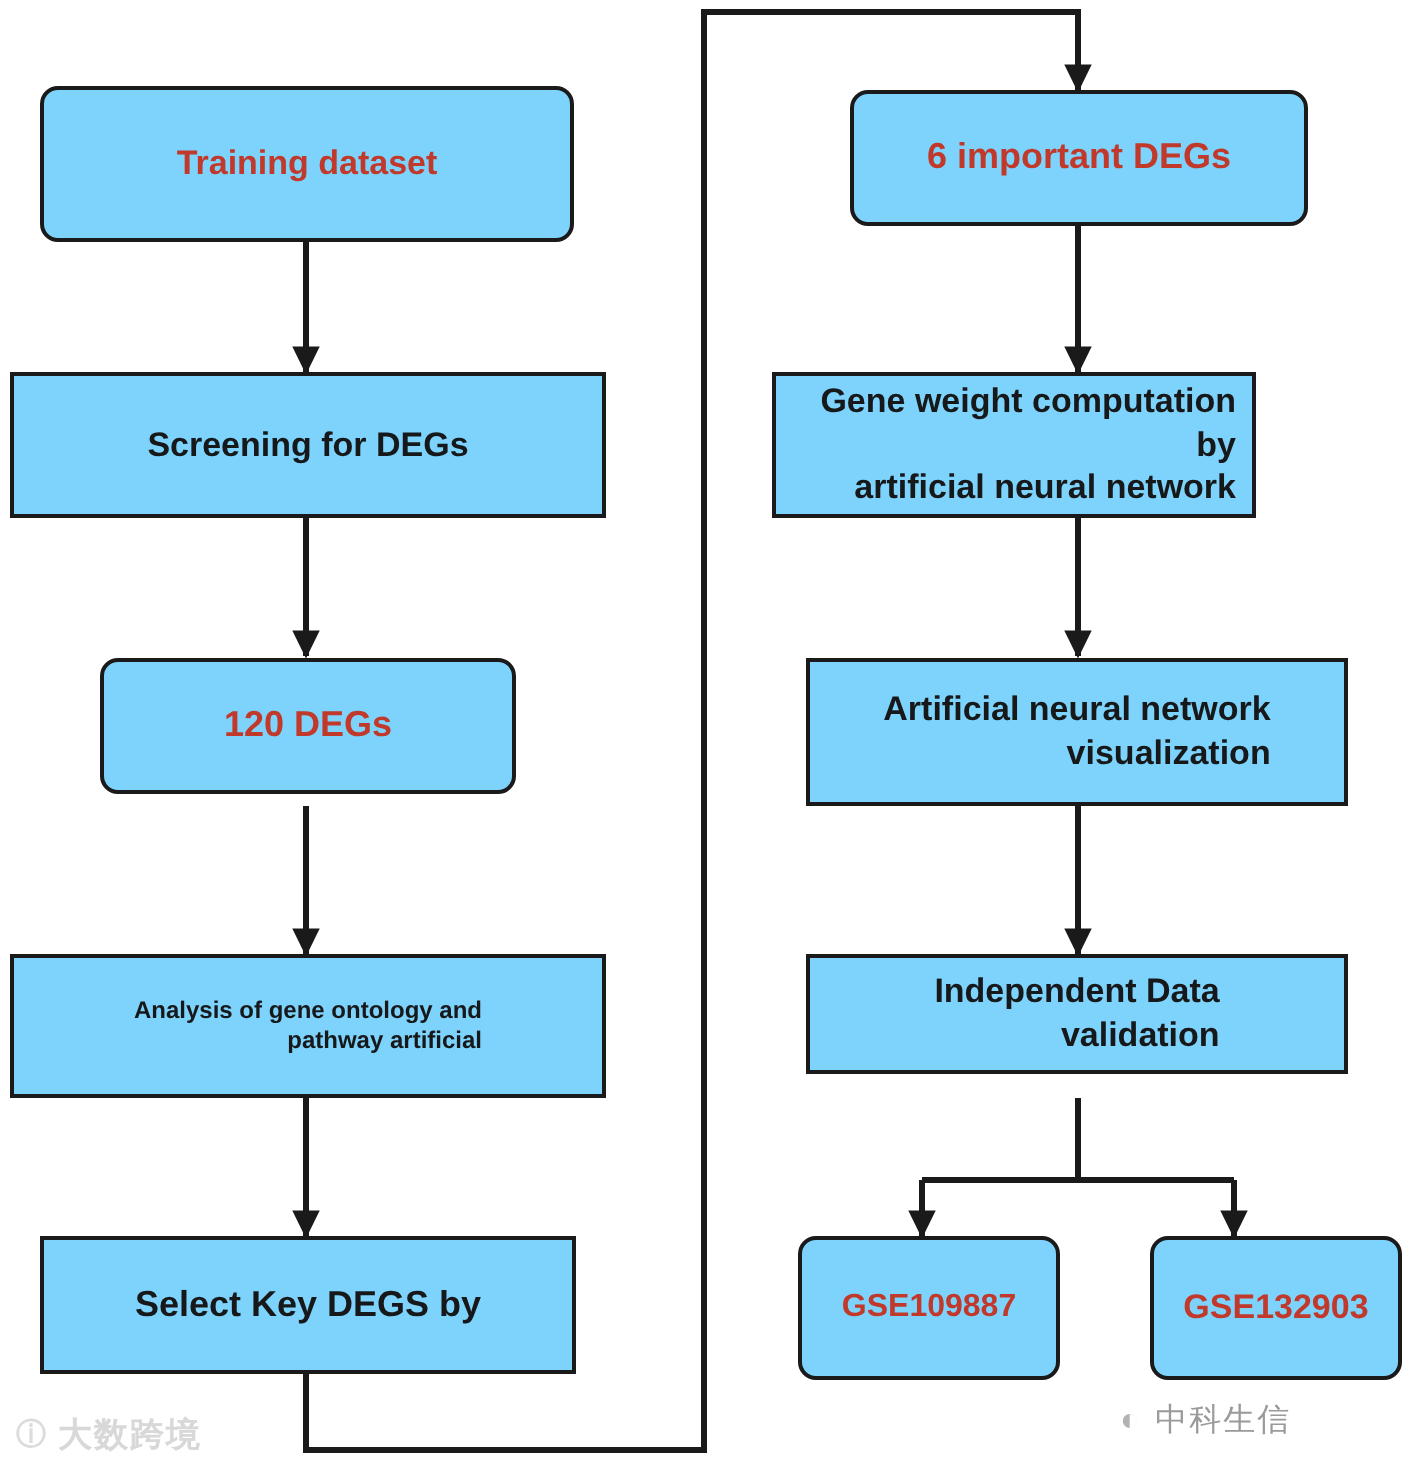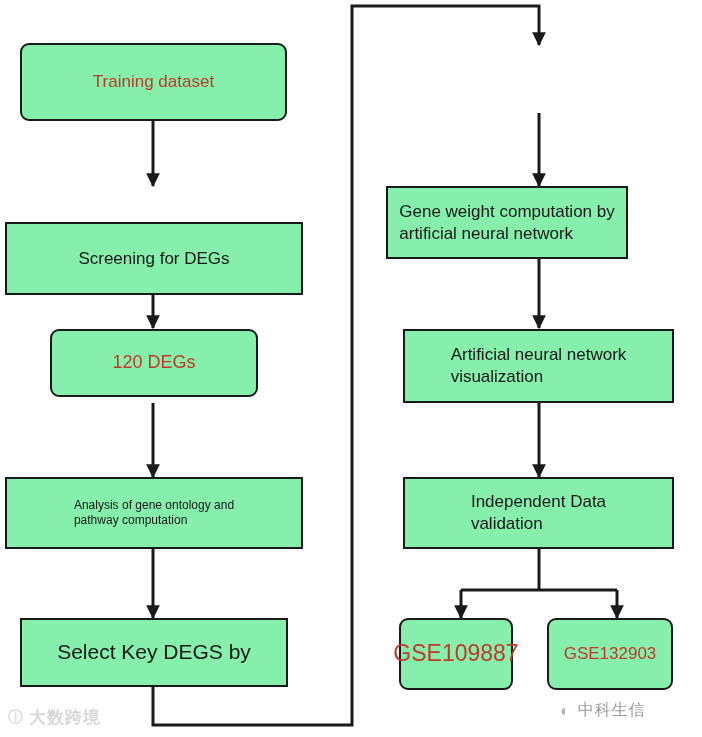--- a/index.html
+++ b/index.html
@@ -17,26 +17,26 @@
     height: 737px;
     background: #ffffff;
     overflow: hidden;
   }
 
   
   .node {
     position: absolute;
     box-sizing: border-box;
     border: 2.5px solid #1a1a1a;
-    background: #86efac;
+    background: #7dd3fc;
     display: flex;
     align-items: center;
     justify-content: center;
-    text-align: left;
-    font-weight: normal;
+    text-align: right;
+    font-weight: bold;
     line-height: 1.28;
     color: #16181a;
     z-index: 3;
   }
   .node.rounded { border-radius: 9px; }
   .node.red { color: #c0392b; }
   .node .txt { display: block; padding: 0 8px; }
 
   
   #wires {
@@ -111,68 +111,71 @@
       <line x1="617" y1="590" x2="617" y2="618" marker-end="url(#arrow)"></line>
     </g>
   </svg>
 
   <div class="node rounded red" style="left:20px; top:43px; width:267px; height:78px; font-size:17px;">
     <span class="txt">
       <span>Training dataset</span><br>
     </span>
   </div>
 
-  <div class="node" style="left:5px; top:186px; width:298px; height:73px; font-size:17px;margin-top:36px;">
+  <div class="node" style="left:5px; top:186px; width:298px; height:73px; font-size:17px;">
     <span class="txt">Screening for DEGs</span>
   </div>
 
   <div class="node rounded red" style="left:50px; top:329px; width:208px; height:68px; font-size:18px;">
     <span class="txt">120  DEGs</span>
   </div>
 
   <div class="node" style="left:5px; top:477px; width:298px; height:72px; font-size:12px;">
     <span class="txt">
       <span>Analysis of gene ontology and</span><br>
-      <span>pathway computation</span>
+      <span>pathway artificial</span>
     </span>
   </div>
 
-  <div class="node" style="left:20px; top:618px; width:268px; height:69px; font-size:21px;">
+  <div class="node" style="left:20px; top:618px; width:268px; height:69px; font-size:18px;">
     <span class="txt">
       <span>Select Key DEGS by</span><br>
     </span>
   </div>
 
+  <div class="node rounded red" style="left:425px; top:45px; width:229px; height:68px; font-size:18px;">
+    <span class="txt">6 important DEGs</span>
+  </div>
 
   <div class="node" style="left:386px; top:186px; width:242px; height:73px; font-size:17px;">
     <span class="txt">
       <span>Gene weight computation by</span><br>
       <span>artificial neural network</span>
     </span>
   </div>
 
   <div class="node" style="left:403px; top:329px; width:271px; height:74px; font-size:17px;">
     <span class="txt">
       <span>Artificial neural network</span><br>
       <span>visualization</span>
     </span>
   </div>
 
-  <div class="node" style="left:403px; top:477px; width:271px; height:72px; font-size:17px;">
+  <div class="node" style="left:403px; top:477px; width:271px; height:60px; font-size:17px;">
     <span class="txt">
       <span>Independent Data</span><br>
       <span>validation</span>
     </span>
   </div>
 
-  <div class="node rounded red" style="left:399px; top:618px; width:114px; height:72px; font-size:23px;">
+  <div class="node rounded red" style="left:399px; top:618px; width:131px; height:72px; font-size:16px;">
     <span class="txt">GSE109887</span>
   </div>
 
-  <div class="node rounded red" style="left:547px; top:618px; width:126px; height:72px; font-size:17px;">
+  <div class="node rounded red" style="left:575px; top:618px; width:126px; height:72px; font-size:17px;">
     <span class="txt">GSE132903</span>
   </div>
 
   <div class="wm" id="wm-left">
     <span class="mark">ⓘ</span>
     <span>大数跨境</span>
   </div>
 
   <div class="wm" id="wm-right">
     <span class="wchat">◐</span>

